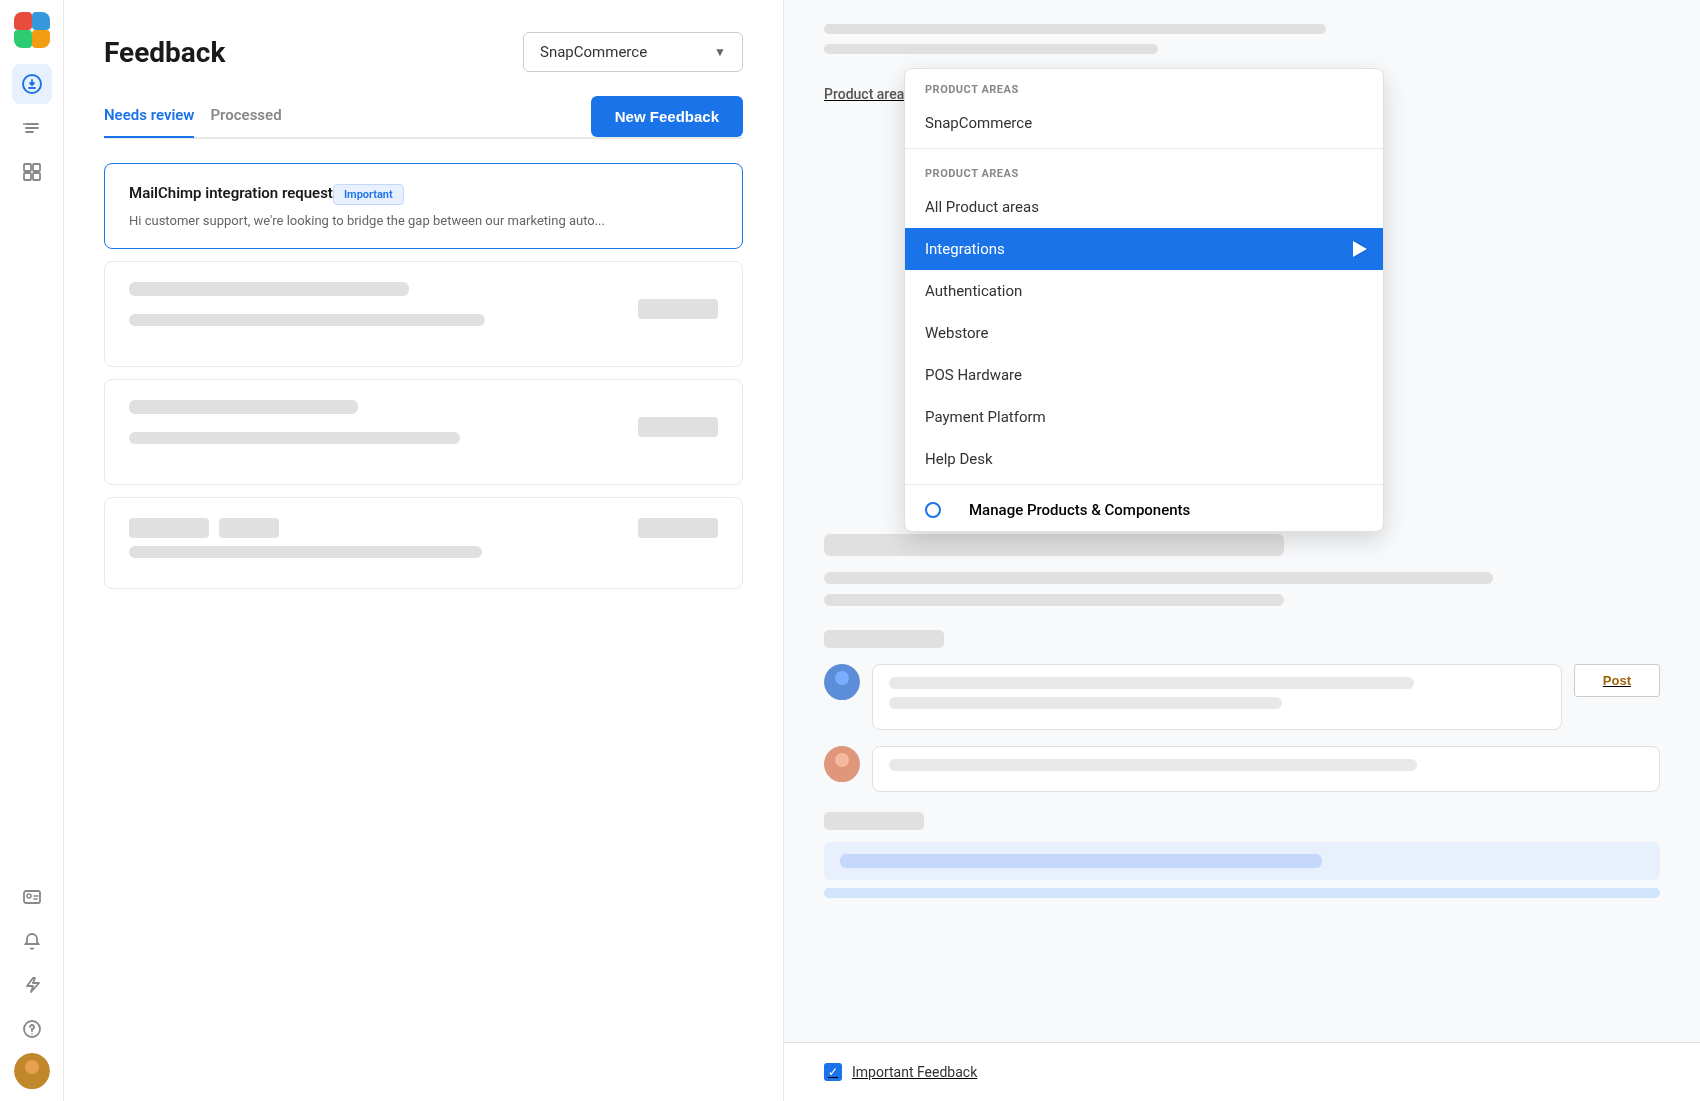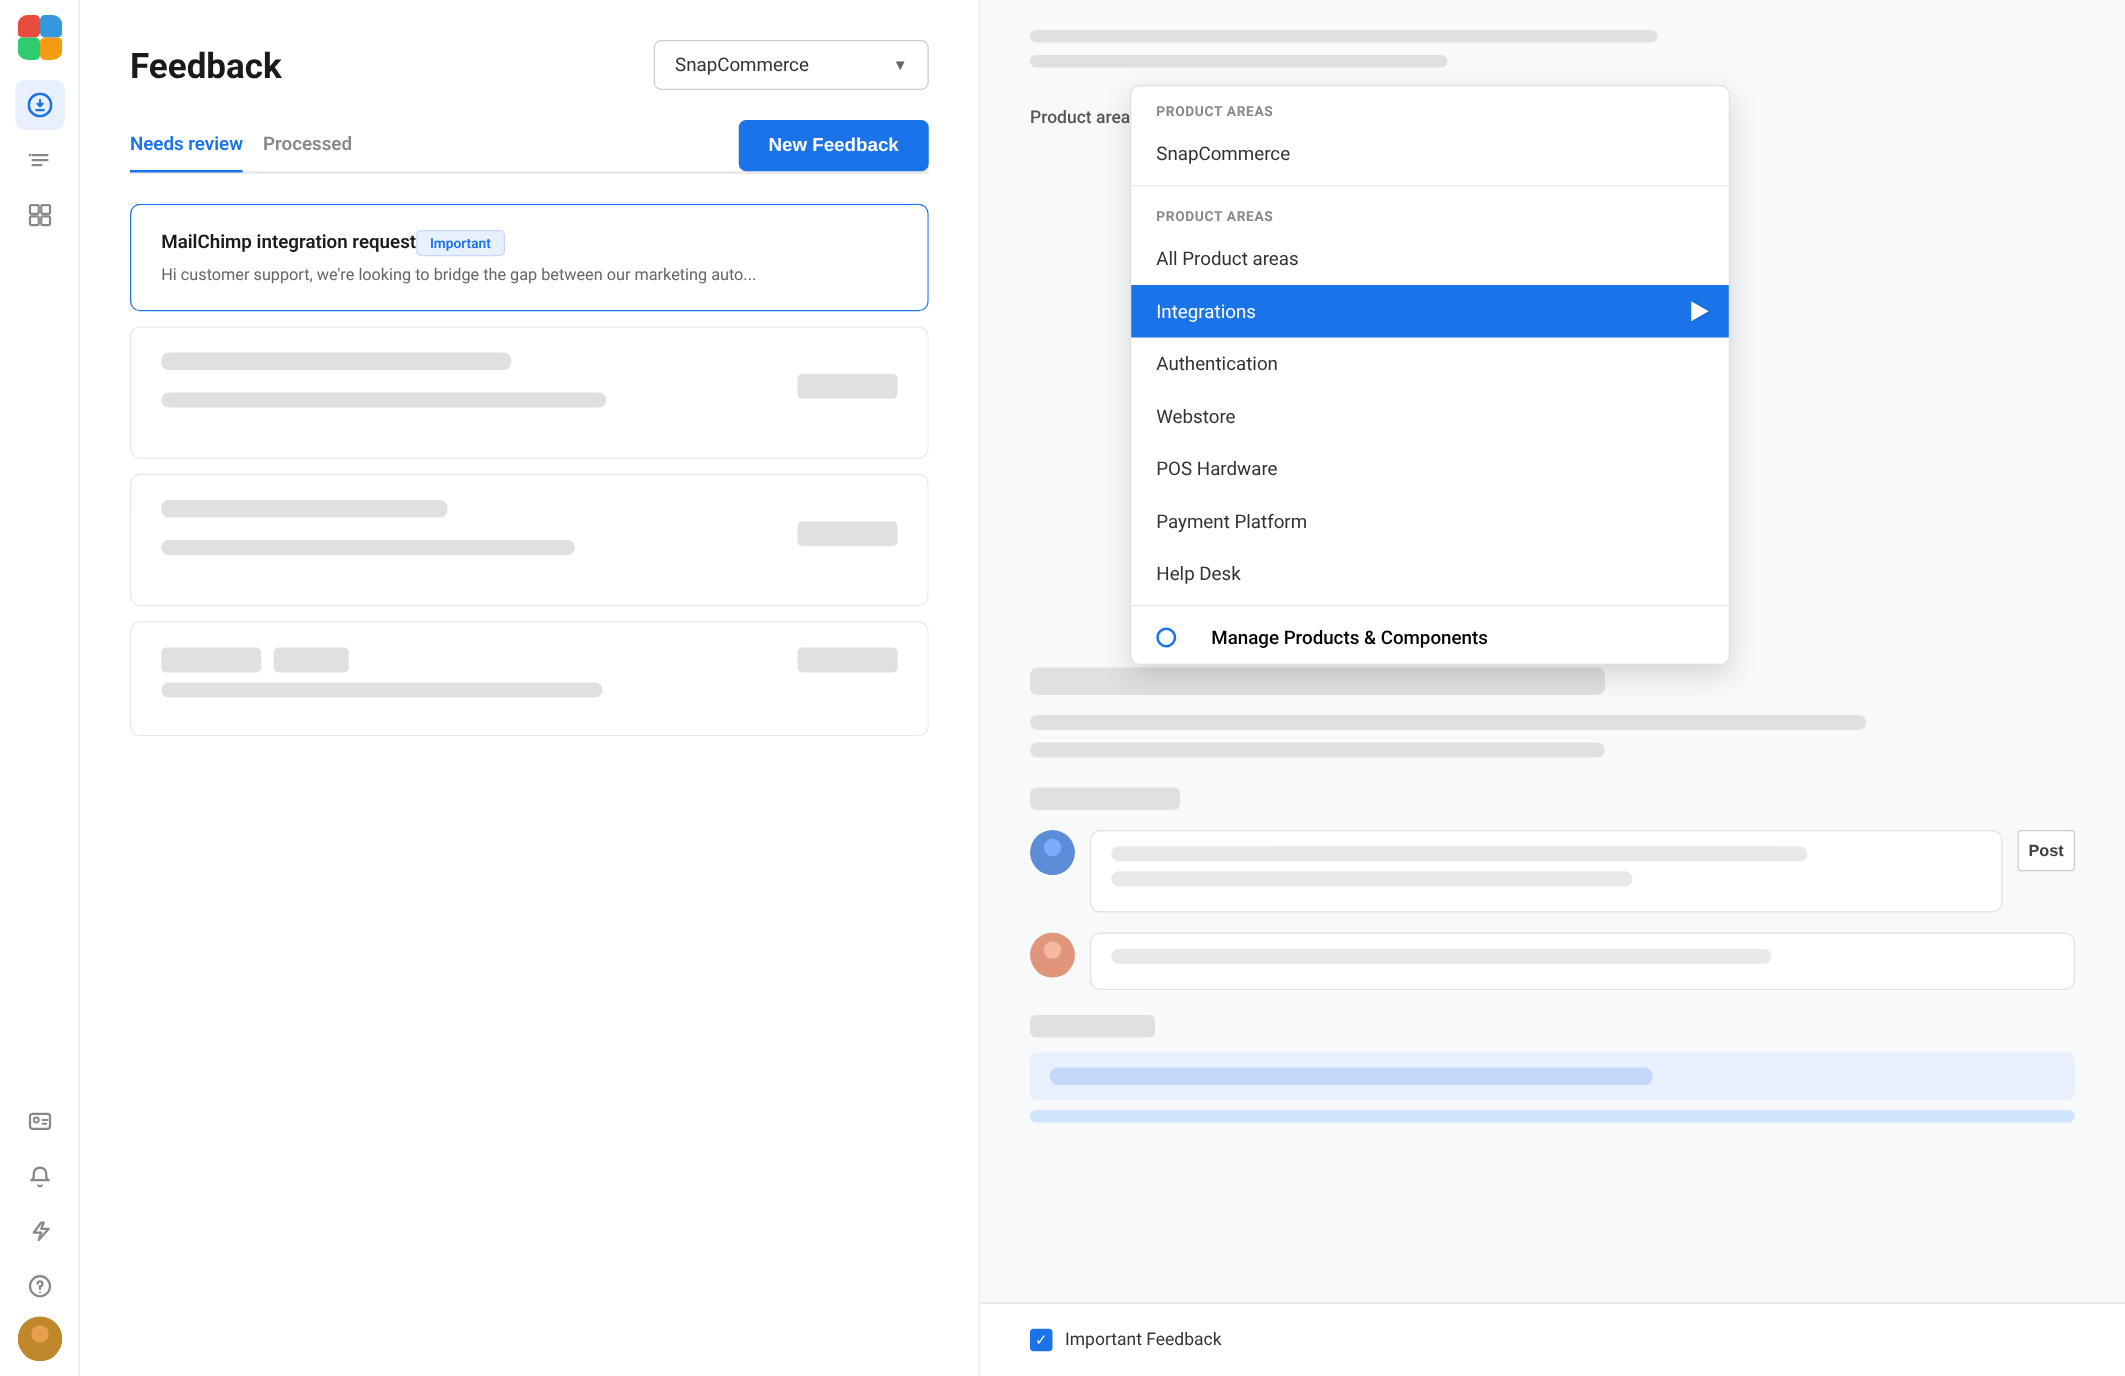--- a/index.html
+++ b/index.html
@@ -197,20 +197,21 @@
 
     
     .right-panel {
       flex: 1;
       background: #f8f9fa;
       display: flex;
       flex-direction: column;
       padding: 0;
       position: relative;
       overflow: hidden;
+      text-decoration: underline;
     }
 
     .right-panel-inner {
       padding: 24px 40px;
       flex: 1;
       overflow-y: auto;
     }
 
     .right-top-bar {
       display: flex;
@@ -281,24 +282,24 @@
       background: #fff;
       border: 1px solid #e0e0e0;
       border-radius: 8px;
       padding: 12px 16px;
     }
     .comment-placeholder { height: 12px; border-radius: 6px; background: #e8e8e8; margin-bottom: 8px; }
     .post-btn {
       background: #fff;
       border: 1.5px solid #ccc;
       border-radius: 3px;
-      padding: 8px 8px;
+      padding: 8px 28px;
       font-size: 13px;
       font-weight: 600;
-      color: #404040;
+      color: #a16207;
       cursor: pointer;
     }
 
     
     .attachments-title {
       font-size: 16px;
       font-weight: 700;
       color: #1a1a1a;
       margin: 20px 0 12px 0;
     }

